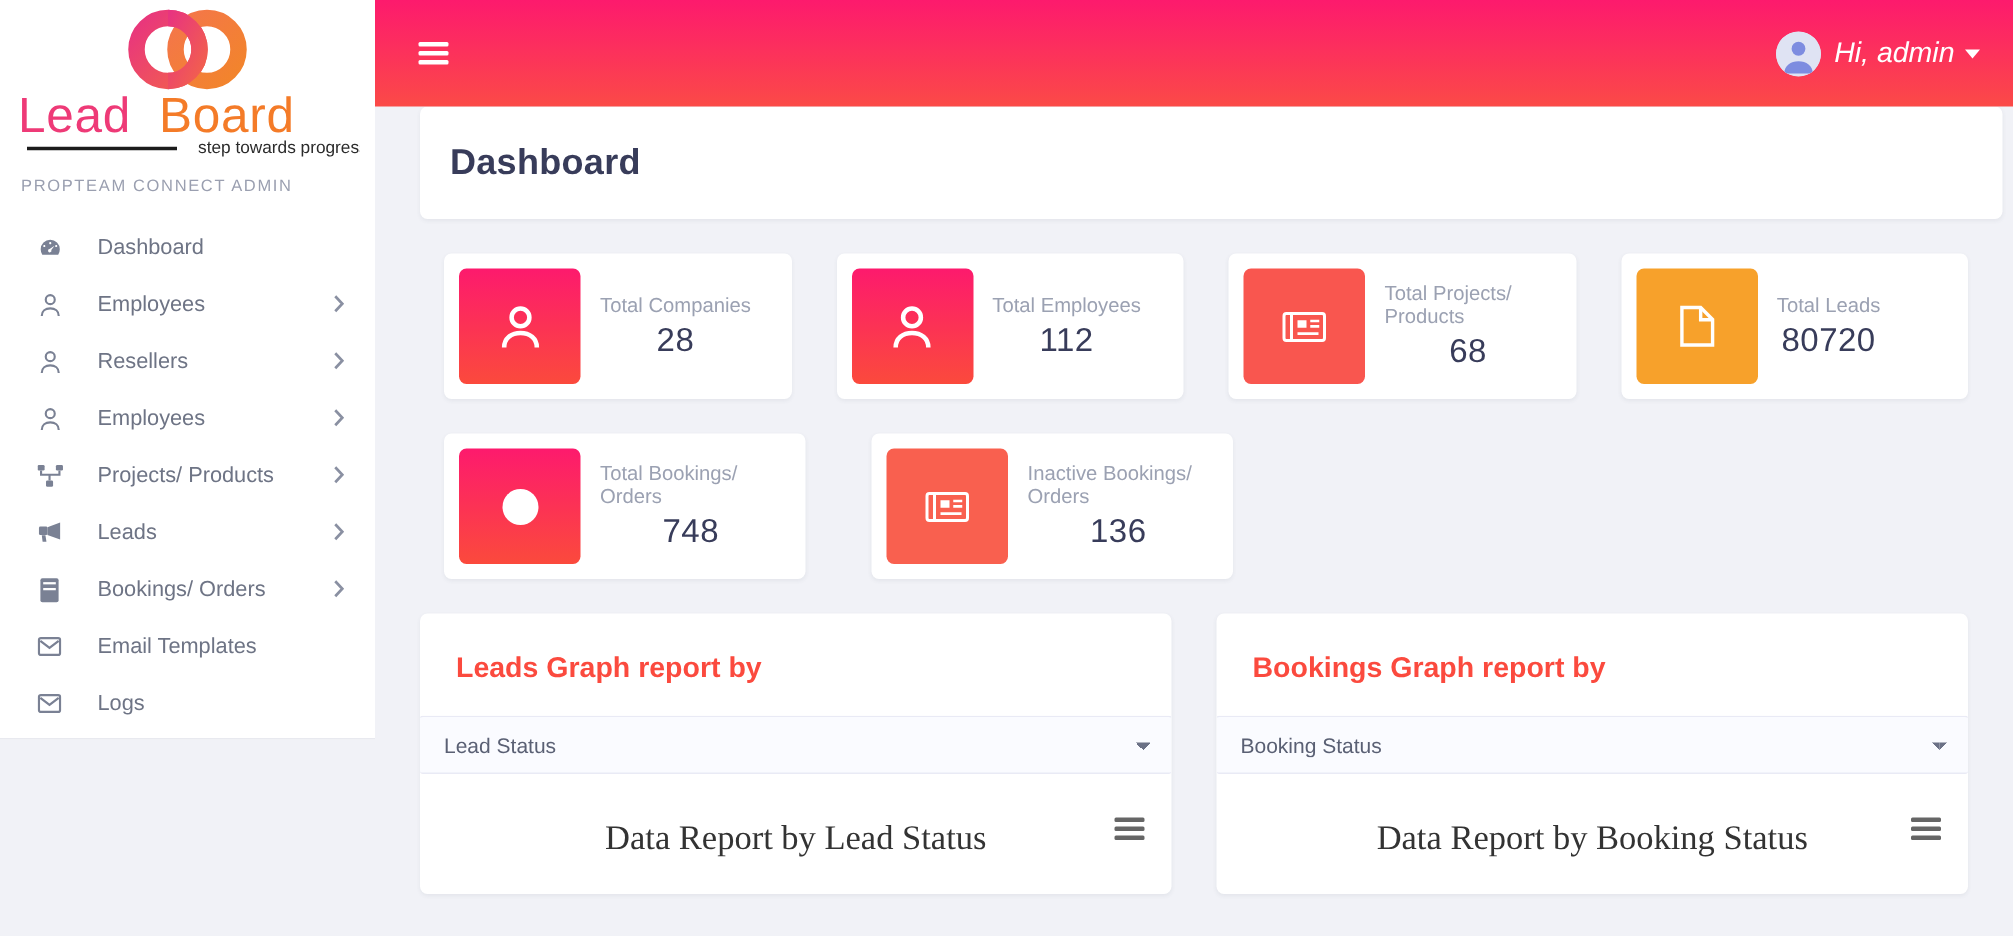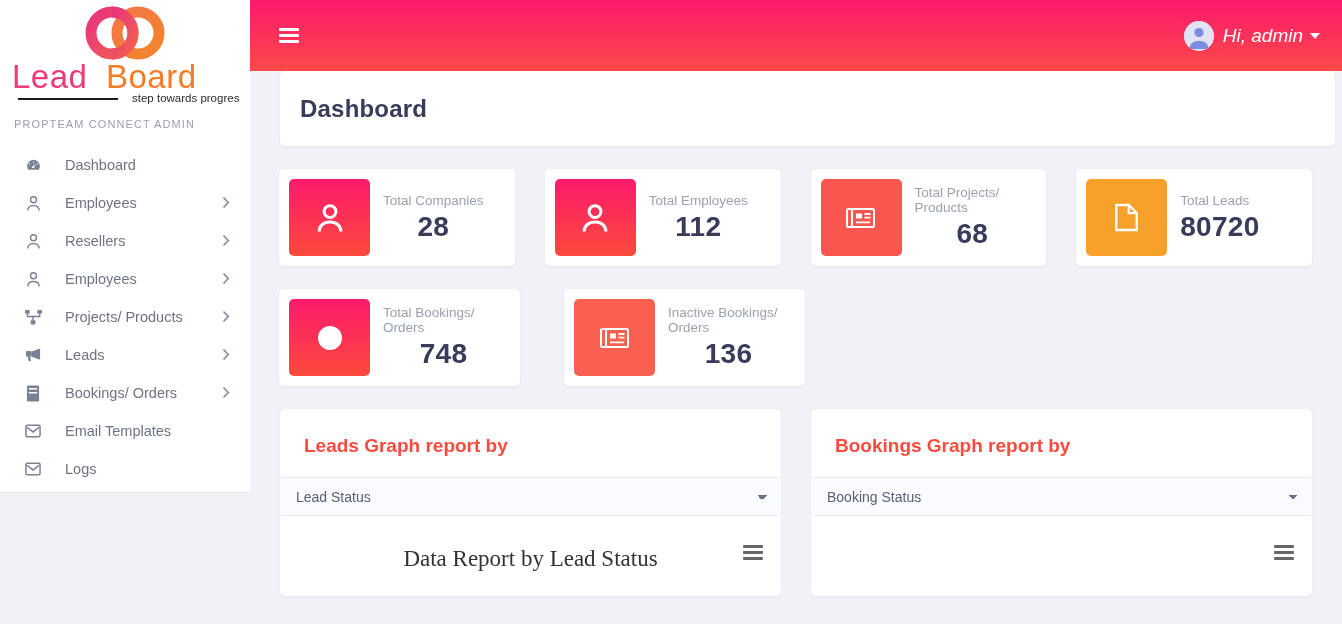--- a/index.html
+++ b/index.html
@@ -104,21 +104,21 @@
     width: 1055px; height: 75px;
     display: flex; align-items: center;
     padding-left: 20px;
   }
   #page-title {
     font-size: 24px; font-weight: bold;
     color: #383c5a; letter-spacing: .2px;
   }
 
   
-  .stat-row { display: flex; padding-left: 29px; gap: 0; }
+  .stat-row { display: flex; padding-left: 46px; gap: 0; }
   .stat-cell { width: 271px; padding-right: 30px; }
   .stat-card {
     display: flex; align-items: center;
     background: #fff; border-radius: 5px;
     box-shadow: 0 1px 3px rgba(60,64,92,.07);
     padding: 10px;
     min-height: 95px;
   }
   .stat-ic {
     width: 81px; height: 77px; flex: 0 0 81px;
@@ -126,21 +126,21 @@
     display: flex; align-items: center; justify-content: center;
     color: #fff;
   }
   .stat-ic svg { display:block; }
   .stat-body { padding-left: 13px; padding-right: 6px; }
   .stat-label {
     font-size: 13.5px; color: #9ba1b2;
     line-height: 15px;
   }
   .stat-value {
-    font-size: 28px; font-weight: bold; color: #383c5a;
+    font-size: 22px; font-weight: normal; color: #383c5a;
     text-align: center; margin-top: 3px; letter-spacing: .3px;
   }
 
   
   .graph-row { display: flex; padding-left: 30px; margin-top: 23px; }
   .graph-cell { width: 544px; padding-right: 30px; }
   .graph-card {
     background: #fff; border-radius: 5px;
     box-shadow: 0 1px 3px rgba(60,64,92,.07);
     padding: 0 0 0 0; overflow: hidden;
@@ -495,20 +495,21 @@
 
     <div class="graph-cell">
       <div class="graph-card">
         <div class="graph-title">Bookings Graph report by</div>
         <div class="graph-select-wrap">
           <select class="sel">
             <option>Booking Status</option>
           </select>
         </div>
         <div class="chart-area">
+          <div class="chart-title">Data Report by Booking Status</div>
           <div class="chart-menu">
             <span></span>
               <span></span>
               <span></span>
           </div>
         </div>
       </div>
     </div>
 
   </div>

